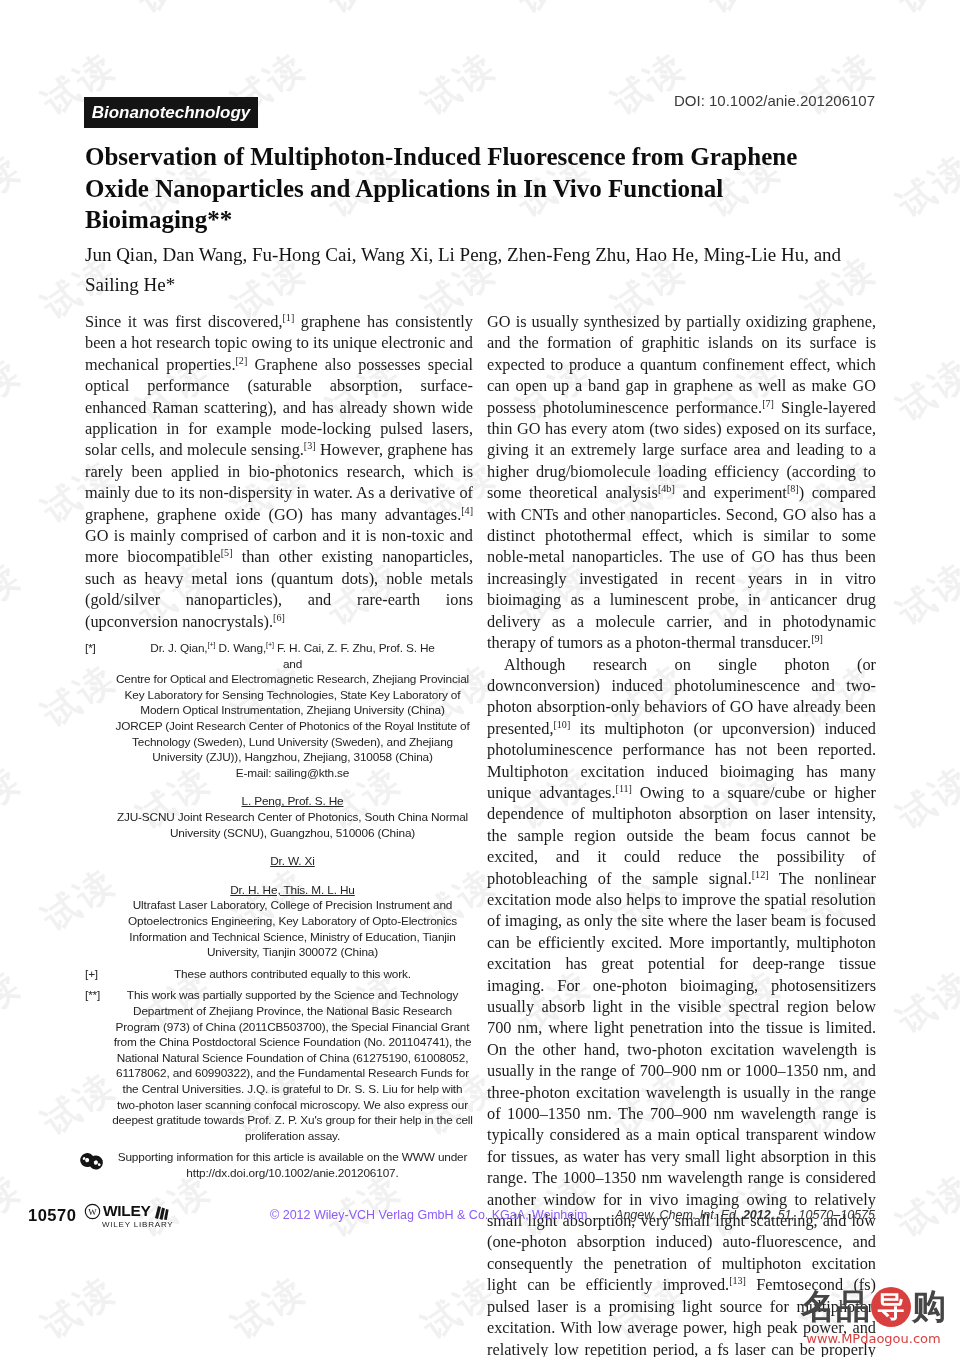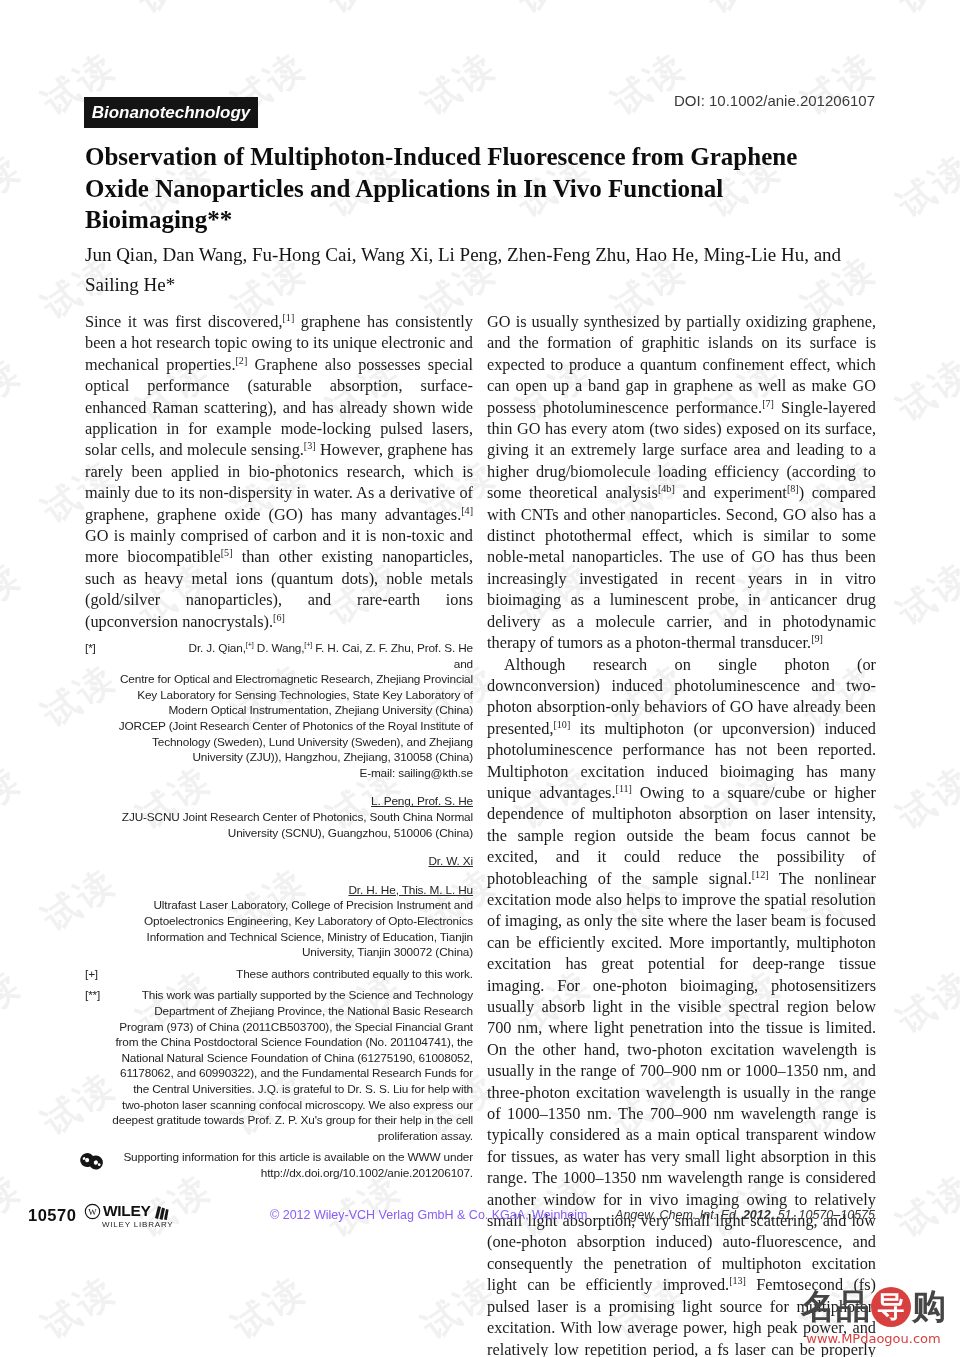--- a/index.html
+++ b/index.html
@@ -34,21 +34,21 @@
   .body-para.indent{text-indent:17px;}
   sup{font-size:0.62em;line-height:0;vertical-align:super;}
 
   
   .footnotes{margin-top:9px;font-family:"Liberation Sans","DejaVu Sans",sans-serif;
              font-size:11.8px;line-height:15.6px;color:#242424;letter-spacing:-0.15px;}
   .fn-item{display:flex;align-items:flex-start;}
   .fn-item.fn-gap-item{margin-top:6px;}
   .fn-label{flex:0 0 27px;text-align:left;padding-top:0;}
   .fn-content{flex:1;}
-  .fn-para{text-align:right;}
+  .fn-para{text-align:center;}
   .fn-para.fn-gap{margin-top:13px;text-decoration:underline;}
   .icon-label svg{margin-left:-6px;margin-top:1px;}
 
   
   .footer{position:absolute;left:0;top:1200px;width:960px;height:44px;font-family:"Liberation Sans",sans-serif;}
   .page-num{position:absolute;left:28px;top:6px;font-weight:bold;font-size:16.5px;color:#101010;letter-spacing:0.5px;}
   .wiley{position:absolute;left:84px;top:2px;}
   .wiley-row{display:flex;align-items:center;gap:2px;}
   .wiley-name{font-weight:bold;font-size:15.5px;color:#101010;letter-spacing:-0.3px;}
   .wiley-sub{font-size:8px;color:#222;letter-spacing:0.8px;margin-top:0px;margin-left:18px;}

